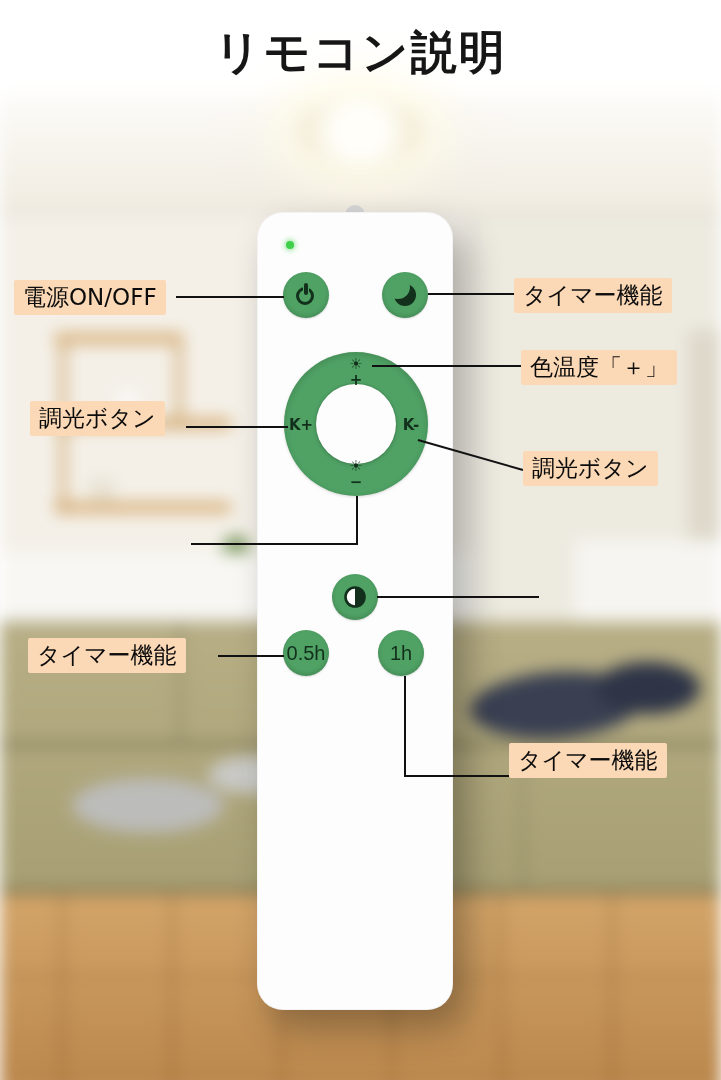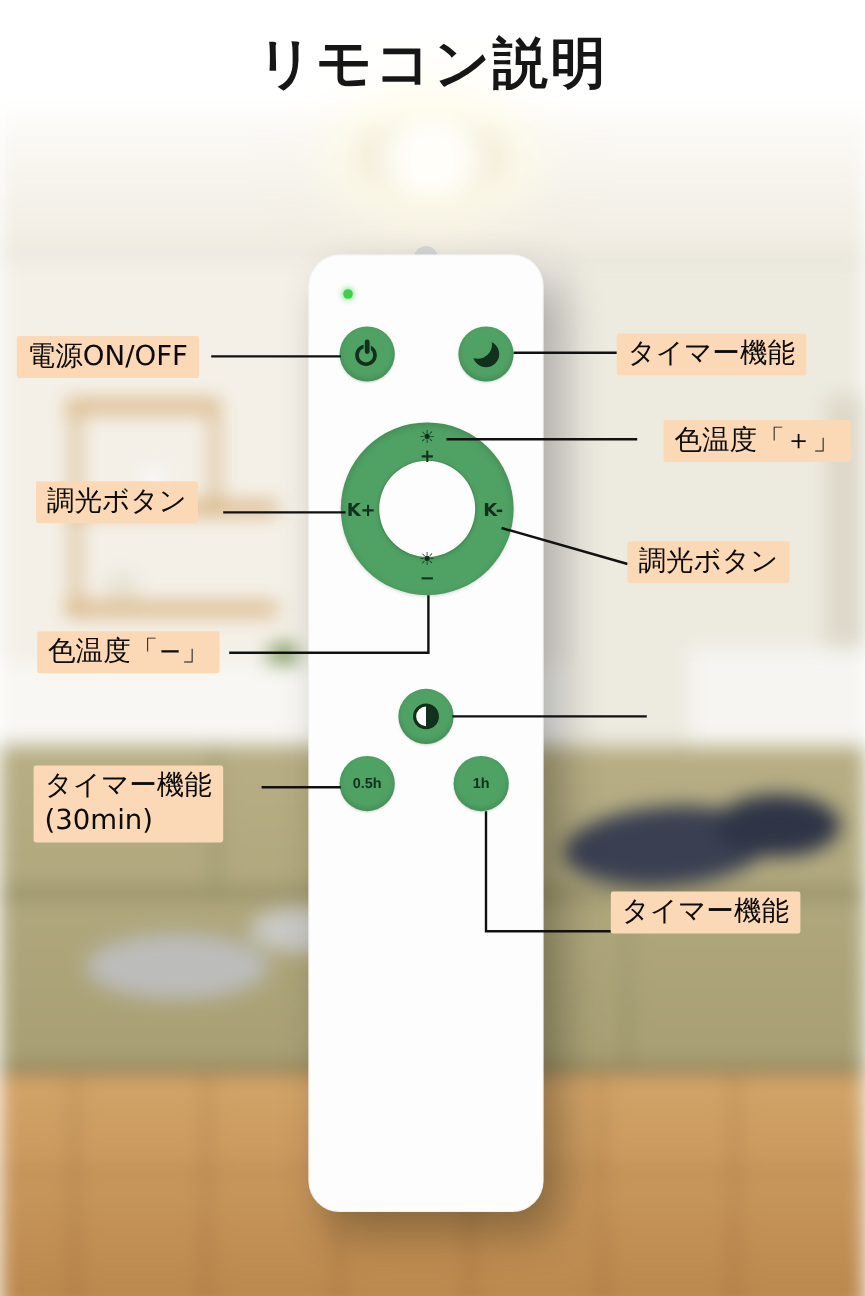--- a/index.html
+++ b/index.html
@@ -58,21 +58,21 @@
   .led{position:absolute;left:29px;top:29px;width:8px;height:8px;border-radius:50%;
     background:#3fd04a;box-shadow:0 0 6px #3fd04a}
   .btn{position:absolute;width:46px;height:46px;border:none;border-radius:50%;background:#4fa164;
     display:flex;align-items:center;justify-content:center;
     box-shadow:inset 0 -2px 4px rgba(0,0,0,.14), 0 1px 2px rgba(0,0,0,.15);padding:0;cursor:pointer}
   .btn-power{left:26px;top:60px}
   .btn-moon{left:125px;top:60px}
   .btn-switch{left:75px;top:362px}
   .btn-t30{left:26px;top:418px}
   .btn-t60{left:121px;top:418px}
-  .btn-label{font-size:12px;font-weight:bold;color:#12301c}
+  .btn-label{font-size:20px;font-weight:normal;color:#12301c}
 
   .power-icon{position:relative;width:24px;height:24px;display:block}
   .p-ring{position:absolute;left:2px;top:4px;width:18px;height:18px;border:3px solid #12301c;border-radius:50%}
   .p-gap{position:absolute;left:9px;top:1px;width:6px;height:8px;background:#4fa164}
   .p-bar{position:absolute;left:10px;top:0;width:4px;height:12px;background:#12301c;border-radius:2px}
 
   .moon-icon{position:relative;width:26px;height:26px;display:block;overflow:hidden}
   .m-full{position:absolute;left:2px;top:2px;width:22px;height:22px;background:#12301c;border-radius:50%}
   .m-cut{position:absolute;left:-6px;top:-7px;width:24px;height:24px;background:#4fa164;border-radius:50%}
 
@@ -91,21 +91,21 @@
 
   
   .connectors{position:absolute;left:0;top:0;width:721px;height:1080px;pointer-events:none}
 
   
   .callout{position:absolute;background:#fcd9b6;color:#0c0c0c;font-size:23px;line-height:1.25;
     padding:3px 9px;text-align:center;border-radius:2px}
   .callout .cl{display:block}
   .c-power{left:14px;top:280px}
   .c-night{left:514px;top:278px}
-  .c-temp-plus{left:553px;top:350px}
+  .c-temp-plus{left:521px;top:350px}
   .c-dim-bright{left:30px;top:401px}
   .c-dim-dark{left:523px;top:451px}
   .c-temp-minus{left:31px;top:526px}
   .c-switch{left:539px;top:580px}
   .c-timer30{left:28px;top:638px;text-align:left}
   .c-timer60{left:509px;top:743px;text-align:left}
 </style>
 </head>
 <body>
 
@@ -232,27 +232,23 @@
   </div>
 
   <div class="callout c-dim-bright">
     <span class="cl">調光ボタン</span>
   </div>
 
   <div class="callout c-dim-dark">
     <span class="cl">調光ボタン</span>
   </div>
 
-  <div class="callout c-temp-minus">
-    <span class="cl">色温度「−」</span>
-  </div>
 
 
   <div class="callout c-timer30">
     <span class="cl">タイマー機能</span>
-    <span class="cl">(30min)</span>
   </div>
 
   <div class="callout c-timer60">
     <span class="cl">タイマー機能</span>
   </div>
 
 </div>
 
 </body></html>

